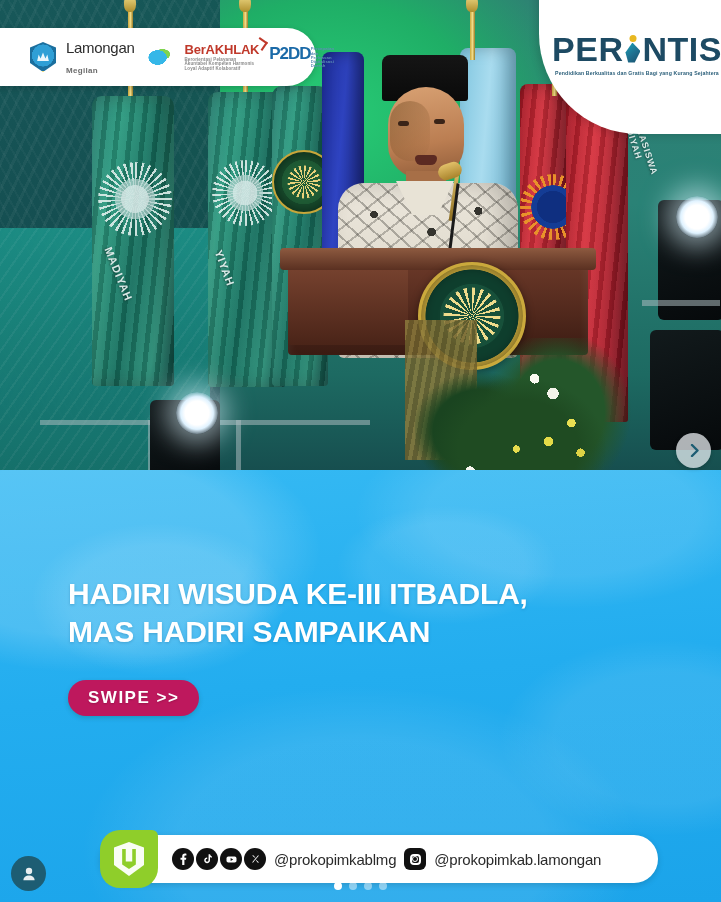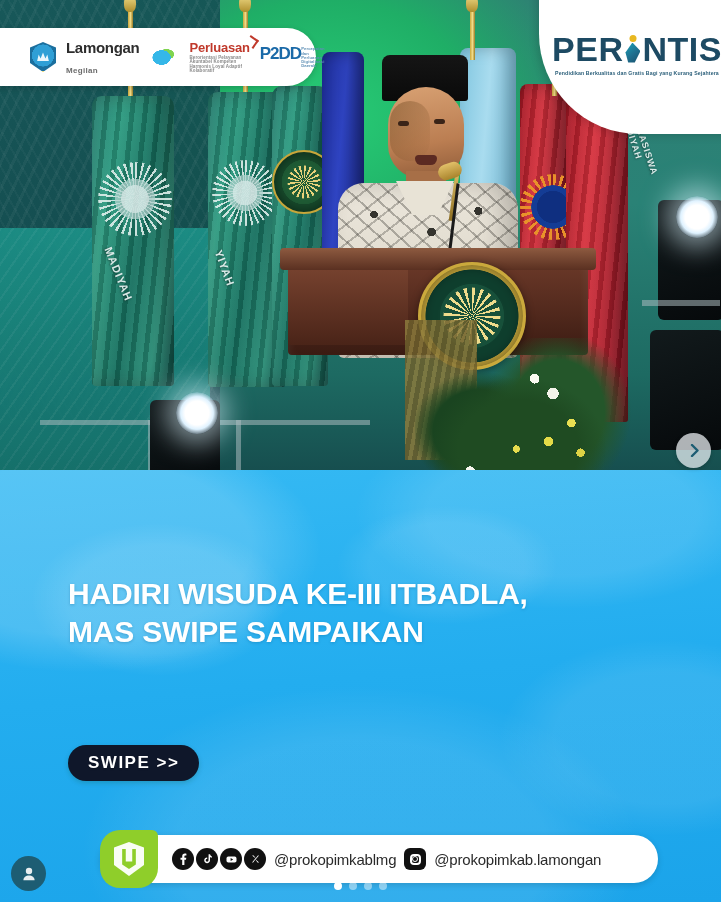--- a/index.html
+++ b/index.html
@@ -371,21 +371,21 @@
     clip-path: polygon(50% 0, 100% 18%, 100% 70%, 50% 100%, 0 70%, 0 18%);
     position:relative;
   }
   .lmg-crest:after{
     content:""; position:absolute; left:50%; top:48%;
     width:12px; height:10px; transform:translate(-50%,-50%);
     background:#eaf6fc;
     clip-path: polygon(0 100%, 14% 32%, 30% 72%, 50% 10%, 70% 72%, 86% 32%, 100% 100%);
   }
   .lmg-text{ display:flex; flex-direction:column; line-height:1; }
-  .lmg-name{ font-size:15px; font-weight:700; color:#2d2d2d; letter-spacing:-.3px;text-align:right; }
+  .lmg-name{ font-size:15px; font-weight:400; color:#2d2d2d; letter-spacing:-.3px;text-align:right; }
   .lmg-sub{ font-size:8px; font-weight:600; color:#6c6c6c; letter-spacing:.3px; margin-top:12px; }
   .dolphin{
     width:30px; height:26px; flex:0 0 auto; position:relative;
     background: radial-gradient(ellipse 15px 12px at 42% 52%, #35b7e8 0 60%, rgba(0,0,0,0) 62%),
                 radial-gradient(ellipse 13px 9px at 58% 40%, #7fd44f 0 58%, rgba(0,0,0,0) 60%);
     border-radius:50%;
   }
   .berakhlak{ display:flex; flex-direction:column; line-height:1; position:relative; }
   .bk-title{ font-size:13px; font-weight:800; color:#c0392b; letter-spacing:-.2px; }
   .bk-sub{ font-size:4.5px; color:#8a8a8a; font-weight:600; margin-top:2px; letter-spacing:.1px;}
@@ -470,22 +470,22 @@
     color:#ffffff;
     font-size:30px;
     font-weight:800;
     line-height:38px;
     letter-spacing:-.2px;
     text-shadow: 0 1px 3px rgba(0,80,130,.28);
     white-space: nowrap;
   }
 
   #swipe-btn{
-    position:absolute; left:68px; top:745px;
-    background:#0f172a;
+    position:absolute; left:68px; top:680px;
+    background:#be185d;
     color:#ffffff;
     font-size:17px; font-weight:800; letter-spacing:1.5px;
     padding:8px 20px;
     border:none; border-radius:22px; cursor:pointer;
     z-index:4;
     text-shadow: 0 1px 2px rgba(0,0,0,.18);
     box-shadow: 0 2px 5px rgba(0,60,0,.18);
   }
 
   
@@ -642,21 +642,21 @@
   <div id="blue-section"></div>
 
   <div id="logo-bar">
     <div class="lmg-crest"></div>
     <div class="lmg-text">
       <span class="lmg-name">Lamongan</span>
       <span class="lmg-sub">Megilan</span>
     </div>
     <div class="dolphin"></div>
     <div class="berakhlak">
-      <span class="bk-title">Perluasan</span>
+      <span class="bk-title">BerAKHLAK</span>
       <span class="bk-sub">Berorientasi Pelayanan Akuntabel Kompeten Harmonis Loyal Adaptif Kolaboratif</span>
       <span class="bk-tick"></span>
     </div>
     <div class="p2dd">
       <span class="p2dd-title">P2DD</span>
       <span class="p2dd-sub">Percepatan dan Perluasan Digitalisasi Daerah</span>
     </div>
   </div>
 
   <div id="perintis-badge">
@@ -672,21 +672,21 @@
   </div>
 
   <button id="next-arrow">
     <svg width="13" height="13" viewBox="0 0 13 13">
       <path d="M4 1 L9.5 6.5 L4 12" fill="none" stroke="#1d5d73" stroke-width="2.4" stroke-linecap="round" stroke-linejoin="round"></path>
     </svg>
   </button>
 
   <div id="headline">
     <div class="line">HADIRI WISUDA KE-III ITBADLA,</div>
-    <div class="line">MAS SWIPE SAMPAIKAN</div>
+    <div class="line">MAS HADIRI SAMPAIKAN</div>
   </div>
 
   <button id="swipe-btn">SWIPE &gt;&gt;</button>
 
   <div id="social-bar">
     <div class="sicons">
       <span class="sicon">
         <svg width="12" height="12" viewBox="0 0 12 12">
             <path d="M7.4 12V6.8h1.6l.3-2H7.4V3.6c0-.6.2-1 1-1h1V.8C9.2.7 8.6.6 7.9.6 6.3.6 5.2 1.6 5.2 3.4v1.4H3.5v2h1.7V12z" fill="#fff"></path>
           </svg>

